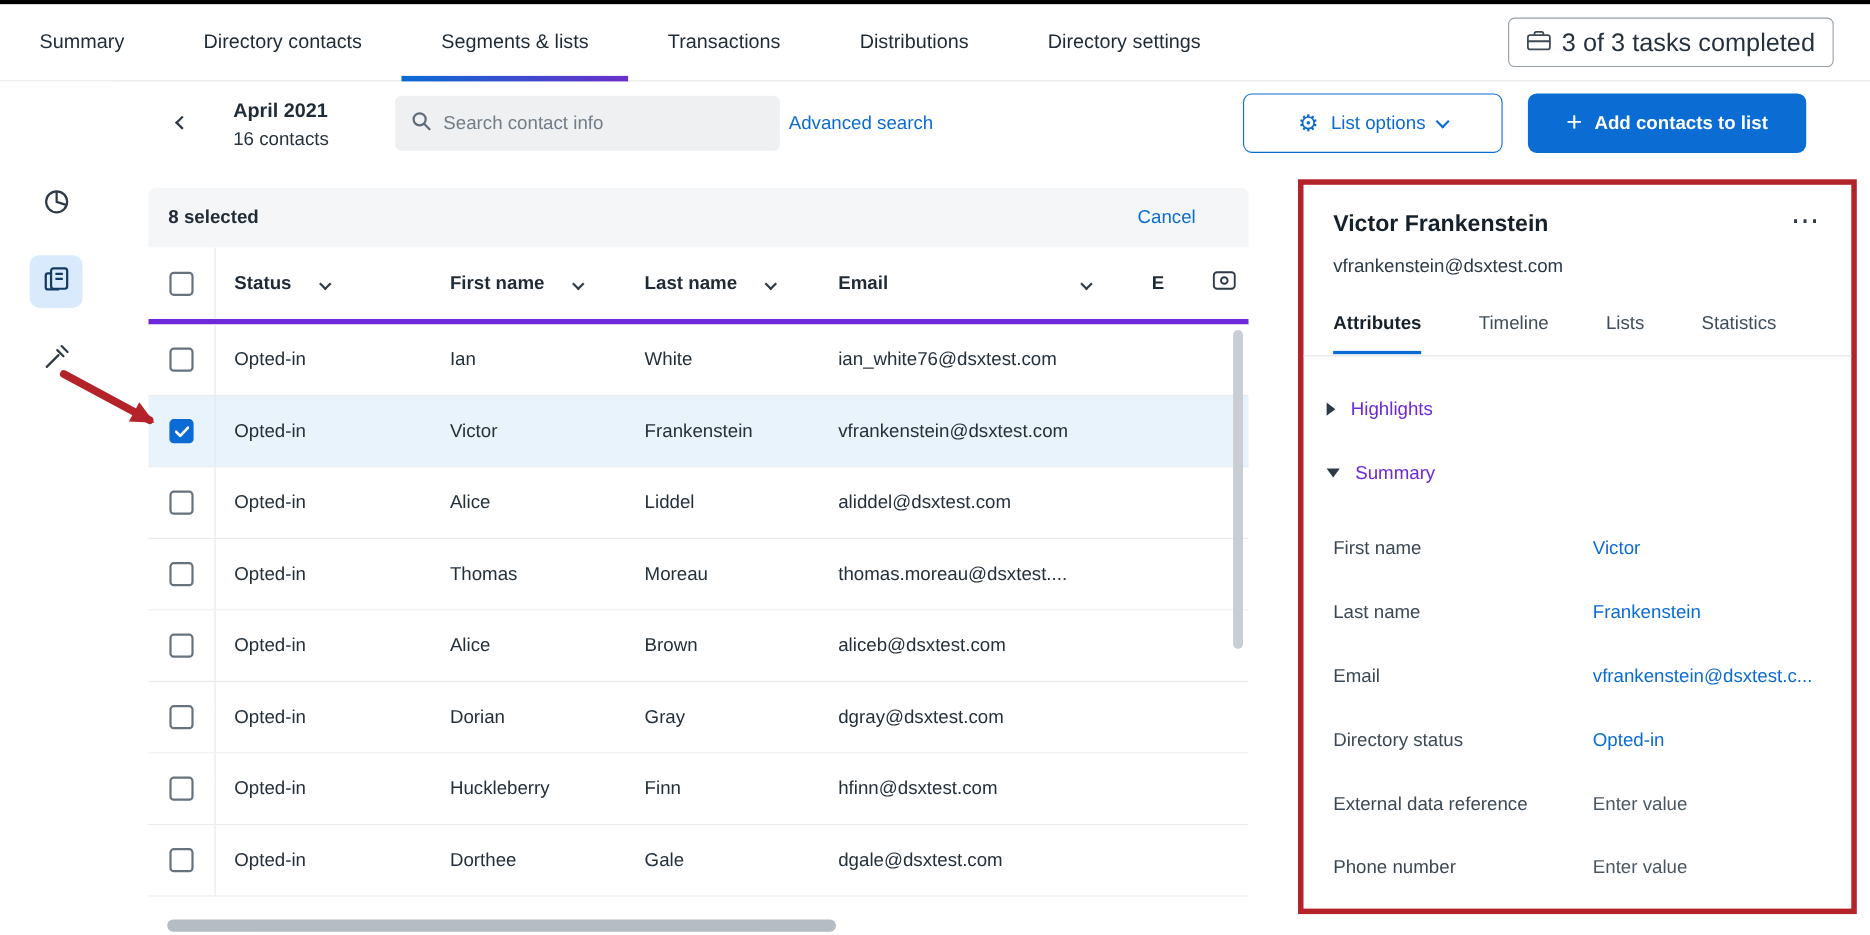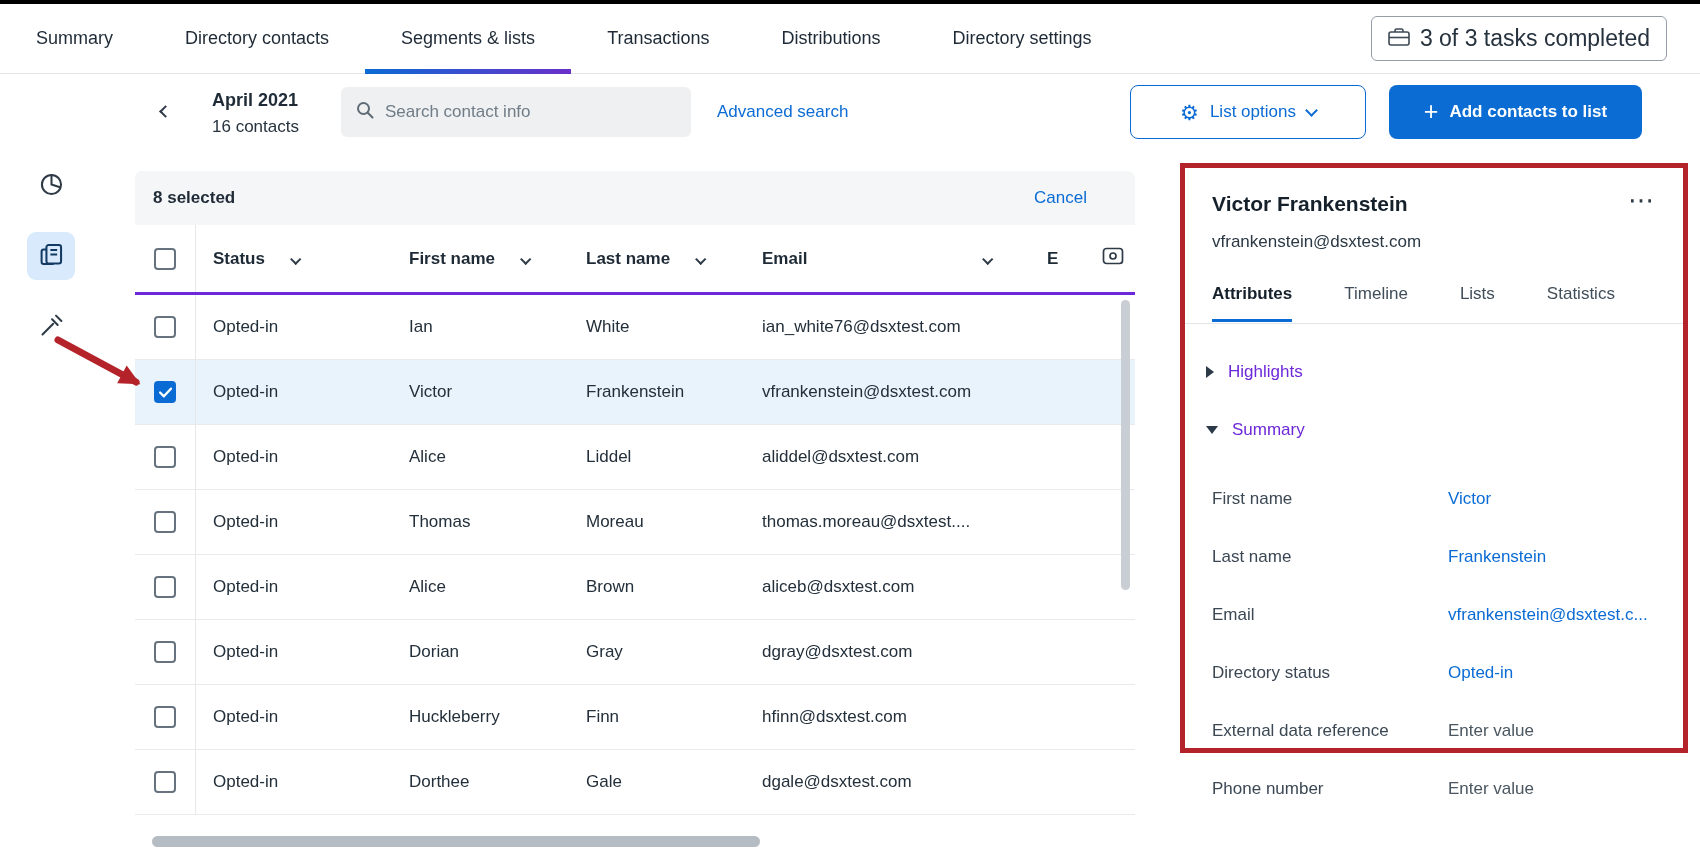--- a/index.html
+++ b/index.html
@@ -19,54 +19,54 @@
   .side-item.active{background:#d8eafc}
 
   
   .back-btn{position:absolute;left:150px;top:96px;width:30px;height:30px;display:flex;align-items:center;justify-content:center;cursor:pointer}
   .chev{display:inline-block;width:9px;height:9px;border-right:2px solid currentColor;border-bottom:2px solid currentColor}
   .chev.down{transform:rotate(45deg)}
   .chev.left{transform:rotate(135deg)}
   .list-title-wrap{position:absolute;left:212px;top:88px}
   .list-title{font-size:18px;font-weight:700;color:#1f2b37;line-height:24px}
   .list-sub{font-size:17px;color:#26323e;line-height:24px;margin-top:3px}
-  .search-box{position:absolute;left:341px;top:87px;width:350px;height:50px;background:#eef0f1;border-radius:6px;display:flex;align-items:center;padding:0 14px;gap:10px}
+  .search-box{position:absolute;left:359px;top:87px;width:350px;height:50px;background:#eef0f1;border-radius:6px;display:flex;align-items:center;padding:0 14px;gap:10px}
   .search-input{flex:1;border:none;background:transparent;outline:none;font-size:17px;font-family:"Liberation Sans",sans-serif;color:#25313d}
   .search-input::placeholder{color:#707c87}
   .adv-link{position:absolute;left:717px;top:100px;font-size:17px;color:#0b6bd4;line-height:24px;cursor:pointer;text-decoration:none}
   .btn-outline{position:absolute;left:1130px;top:85px;width:236px;height:54px;border:1px solid #0b6bd4;border-radius:8px;background:#fff;color:#0b6bd4;font-size:17px;display:flex;align-items:center;justify-content:center;gap:11px;cursor:pointer}
   .gear-glyph{font-size:21px;line-height:21px}
   .btn-primary{position:absolute;left:1389px;top:85px;width:253px;height:54px;border:none;border-radius:8px;background:#0b6dd3;color:#fff;font-size:17px;font-weight:600;display:flex;align-items:center;justify-content:center;gap:11px;cursor:pointer}
   .plus-glyph{font-size:25px;font-weight:400;line-height:25px;margin-top:-2px}
 
   
   .table-wrap{position:absolute;left:135px;top:171px;width:1000px}
   .sel-bar{height:54px;background:#f5f6f8;border-radius:7px 7px 0 0;display:flex;align-items:center;padding:0 48px 0 18px}
   .sel-count{font-size:17px;font-weight:700;color:#1f2b37}
   .cancel-link{margin-left:auto;font-size:17px;color:#0b6bd4;cursor:pointer;text-decoration:none}
   .grid-row{display:grid;grid-template-columns:61px 196px 177px 176px 294px 52px 44px;align-items:stretch;background:#fff}
-  .thead{height:70px;border-bottom:3px solid #6d28d9}
+  .thead{height:70px;border-bottom:5px solid #6d28d9}
   .tr{height:65px;border-bottom:1px solid #e8ebed;cursor:pointer}
   .tr.selected{background:#e9f3fc}
   .cell{display:flex;align-items:center;padding-left:17px;font-size:17px;color:#232f3a;overflow:hidden;white-space:nowrap}
   .thead .cell{font-weight:600;color:#1e2a36}
   .cell-check{justify-content:center;padding-left:0;border-right:1px solid #e6e8ea}
   .col-chev{margin-left:26px;color:#2e3a46}
   .col-chev .chev{width:8px;height:8px;border-width:2px;transform:rotate(45deg) translateY(-1px)}
   .cell-email-head{padding-right:48px}
   .cell-email-head .col-chev{margin-left:auto}
   .cell-trunc{padding-left:8px;color:#44525f}
   .cell-icon{justify-content:center;padding-left:0}
   .checkbox{width:22px;height:22px;border:2px solid #66727e;border-radius:4px;background:#fff;display:flex;align-items:center;justify-content:center;cursor:pointer}
   .checkbox.checked{background:#0b6bd4;border-color:#0b6bd4}
   .h-scroll{position:absolute;left:152px;top:836px;width:608px;height:11px;border-radius:6px;background:#b6bcc3;cursor:grab}
   .v-scroll{position:absolute;left:1121px;top:300px;width:9px;height:290px;border-radius:5px;background:#c9ced4;cursor:grab}
 
   
-  .detail-panel{position:absolute;left:1180px;top:163px;width:508px;height:590px;background:#fff;border:5px solid #b5232a;padding:22px 27px 0}
+  .detail-panel{position:absolute;left:1180px;top:163px;width:508px;height:668px;background:#fff;border:5px solid #b5232a;padding:22px 27px 0}
   .dp-head{display:flex;align-items:flex-start;justify-content:space-between}
   .dp-name{font-size:21px;font-weight:700;color:#15202b;line-height:28px}
   .dp-menu{font-size:26px;line-height:20px;color:#2e3a46;cursor:pointer;letter-spacing:2px}
   .dp-email{font-size:17px;color:#2b3945;margin-top:14px}
   .dp-tabs{display:flex;gap:52px;margin-top:32px}
   .dp-tab{font-size:17px;color:#3f4e5a;padding-bottom:15px;border-bottom:3px solid transparent;cursor:pointer}
   .dp-tab.active{color:#15202b;font-weight:700;border-bottom-color:#0b6bd4}
   .dp-divider{height:1px;background:#e2e6e9;margin:1px -27px 0}
   .section-row{display:flex;align-items:center;gap:14px;margin-top:38px;margin-left:-6px;cursor:pointer}
   .section-label{font-size:17px;color:#6d28d9}

